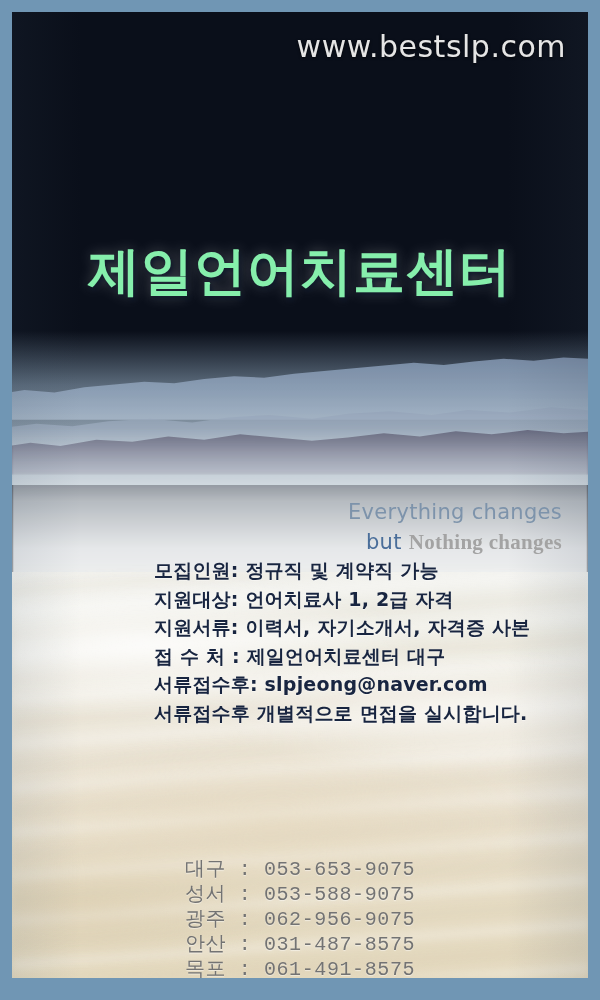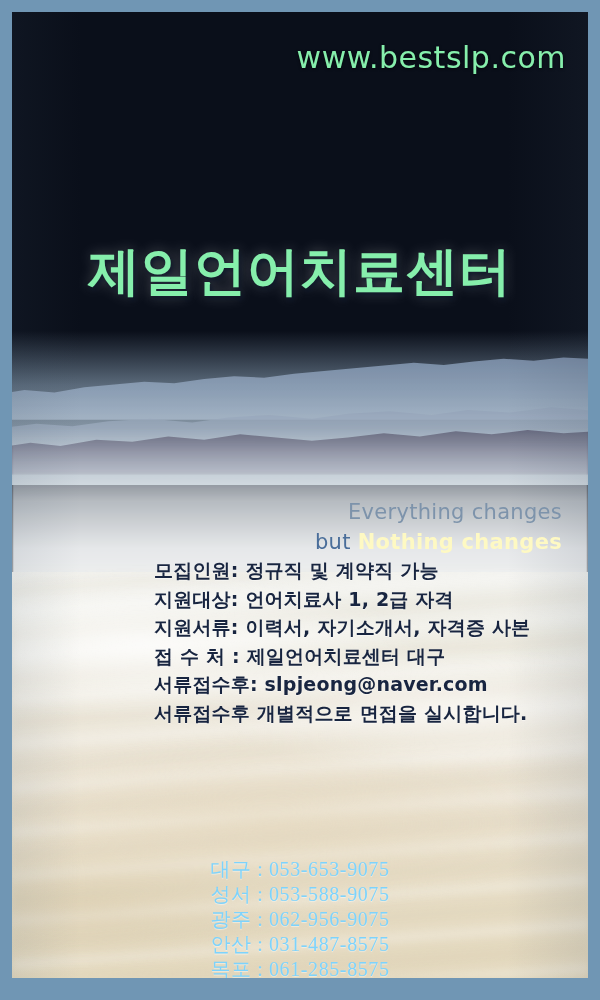--- a/index.html
+++ b/index.html
@@ -179,27 +179,26 @@
     pointer-events: none;
   }
 
   
   .content { position: absolute; inset: 0; }
 
   .site-url {
     position: absolute;
     right: 22px;
     top: 17px;
-    color: #86efac;
+    color: #e5e5e5;
     font-size: 30px;
     letter-spacing: .5px;
     font-family: "DejaVu Sans", sans-serif;
     text-shadow: 0 1px 3px rgba(0,0,0,.65);
     white-space: nowrap;
-    margin-top: 11px;
   }
 
   .center-title {
     position: absolute;
     left: 0; right: 0;
     top: 225px;
     text-align: center;
     color: #86efac;
     font-size: 52px;
     font-weight: 700;
@@ -227,22 +226,23 @@
     color: #7d93ab;
     letter-spacing: .3px;
   }
   .tagline .line2 {
     display: block;
     font-size: 21px;
     color: #4a6e9a;
     letter-spacing: .3px;
   }
   .tagline .line2 strong {
-    color: #fef9c3;
+    color: #a3a3a3;
     font-weight: 700;
+    font-family: Liberation Serif, serif;
   }
 
   .details {
     position: absolute;
     left: 142px;
     top: 544px;
   }
   .details .row {
     color: #182540;
     font-size: 19px;
@@ -254,27 +254,27 @@
     text-shadow: 0 1px 1px rgba(255,255,255,.45);
   }
 
   .phones {
     position: absolute;
     left: 0; right: 0;
     top: 845px;
     text-align: center;
   }
   .phones .row {
-    color: #7dd3fc;
+    color: #737373;
     font-size: 20px;
     font-weight: 400;
     line-height: 25px;
     letter-spacing: .6px;
     white-space: nowrap;
-    font-family: Liberation Serif, serif;
+    font-family: Liberation Mono, monospace;
     text-shadow: 0 1px 1px rgba(255,255,255,.5);
   }
 </style>
 </head>
 <body>
 
 <div class="poster">
   <div class="photo">
 
     <div class="sky"></div>
@@ -304,18 +304,18 @@
         <div class="row">접 수 처 : 제일언어치료센터 대구</div>
         <div class="row">서류접수후: slpjeong@naver.com</div>
         <div class="row">서류접수후 개별적으로 면접을 실시합니다.</div>
       </div>
 
       <div class="phones">
         <div class="row">대구 : 053-653-9075</div>
         <div class="row">성서 : 053-588-9075</div>
         <div class="row">광주 : 062-956-9075</div>
         <div class="row">안산 : 031-487-8575</div>
-        <div class="row">목포 : 061-285-8575</div>
+        <div class="row">목포 : 061-491-8575</div>
       </div>
 
     </div>
   </div>
 </div>
 
 </body></html>

